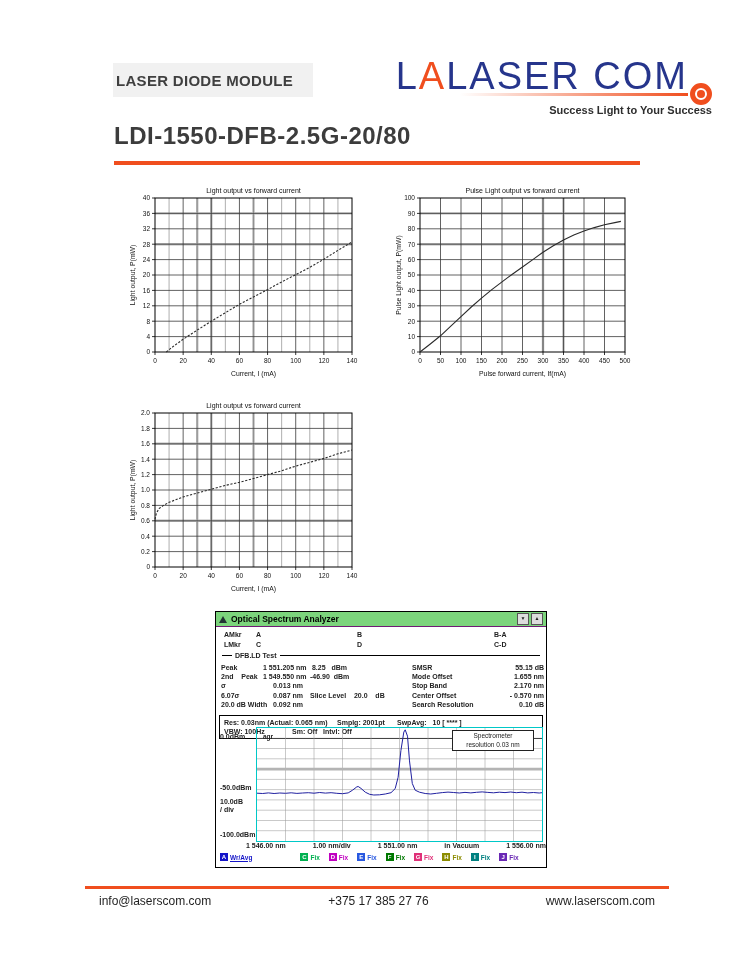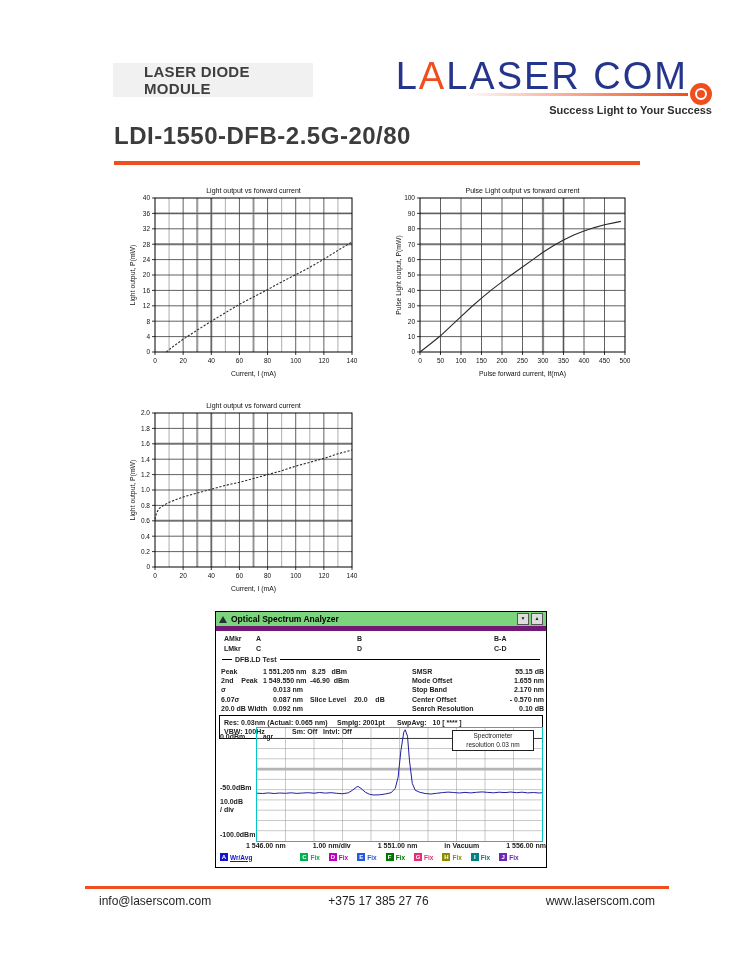--- a/index.html
+++ b/index.html
@@ -1,42 +1,42 @@
 <!DOCTYPE html>
 <html><head>
 <meta charset="utf-8">
 <style>
   html,body{margin:0;padding:0;background:#fff;}
   .page{position:relative;width:754px;height:976px;background:#fff;overflow:hidden;
         font-family:"Liberation Sans",sans-serif;color:#222;}
 
   
   .badge{position:absolute;left:113px;top:63px;width:200px;height:34px;background:#f1f1f1;
-         display:flex;align-items:center;padding-left:31px;box-sizing:border-box;
+         display:flex;align-items:center;padding-left:3px;box-sizing:border-box;
          font-size:15px;font-weight:bold;color:#3f3f3f;letter-spacing:.3px;}
   .logo{position:absolute;left:388px;top:56px;width:324px;height:64px;}
   .logo-text{position:absolute;right:24px;top:0;font-size:38px;line-height:40px;color:#26358c;letter-spacing:2px;white-space:nowrap;}
   .logo-accent{color:#f04e1e;}
   .logo-line{position:absolute;right:24px;top:37px;width:228px;height:3px;
              background:linear-gradient(to right,rgba(240,78,30,0),#f04e1e);}
   .logo-ring{position:absolute;right:0;top:27px;width:12px;height:12px;border:5px solid #f04e1e;border-radius:50%;}
   .logo-ring::after{content:"";position:absolute;left:2px;top:2px;width:8px;height:8px;background:#f04e1e;border-radius:50%;}
   .logo-tagline{position:absolute;right:0;top:48px;font-size:11px;font-weight:bold;color:#2e2e2e;white-space:nowrap;}
   .title{position:absolute;left:114px;top:122px;margin:0;font-size:24px;font-weight:bold;color:#3c3c3c;letter-spacing:.5px;}
   .title-rule{position:absolute;left:114px;top:161px;width:526px;height:4px;background:#f04e1e;}
 
   
   .chart{position:absolute;}
   #chart0{left:128px;top:184px;width:240px;height:195px;}
   #chart1{left:394px;top:184px;width:245px;height:195px;}
   #chart2{left:128px;top:399px;width:240px;height:195px;}
 
   
   .osa{position:absolute;left:215px;top:611px;width:332px;height:257px;border:1px solid #000;background:#fff;box-sizing:border-box;}
-  .osa-titlebar{height:14px;background:#7cd47c;border-bottom:5px solid #701a75;display:flex;align-items:center;
+  .osa-titlebar{height:14px;background:#7cd47c;border-bottom:1px solid #701a75;display:flex;align-items:center;
                 padding:0 3px;font-size:8.5px;font-weight:bold;color:#000;}
   .osa-icon{width:0;height:0;border-left:4px solid transparent;border-right:4px solid transparent;
             border-bottom:7px solid #233;margin-right:4px;}
   .tb-btns{margin-left:auto;display:flex;}
   .tb-btn{width:10px;height:10px;border:1px solid #555;background:#ddd;font-size:5px;line-height:9px;
           text-align:center;margin-left:2px;color:#222;}
   #osa-markers{padding:3px 0 0 8px;}
   .marker-row{display:grid;grid-template-columns:32px 101px 137px auto;font-size:7px;font-weight:bold;line-height:10px;}
   .osa-section{display:flex;align-items:center;margin:1px 6px 0 6px;font-size:7px;font-weight:bold;line-height:9px;}
   .osa-section .dash{width:10px;border-top:1px solid #000;margin-right:3px;}

